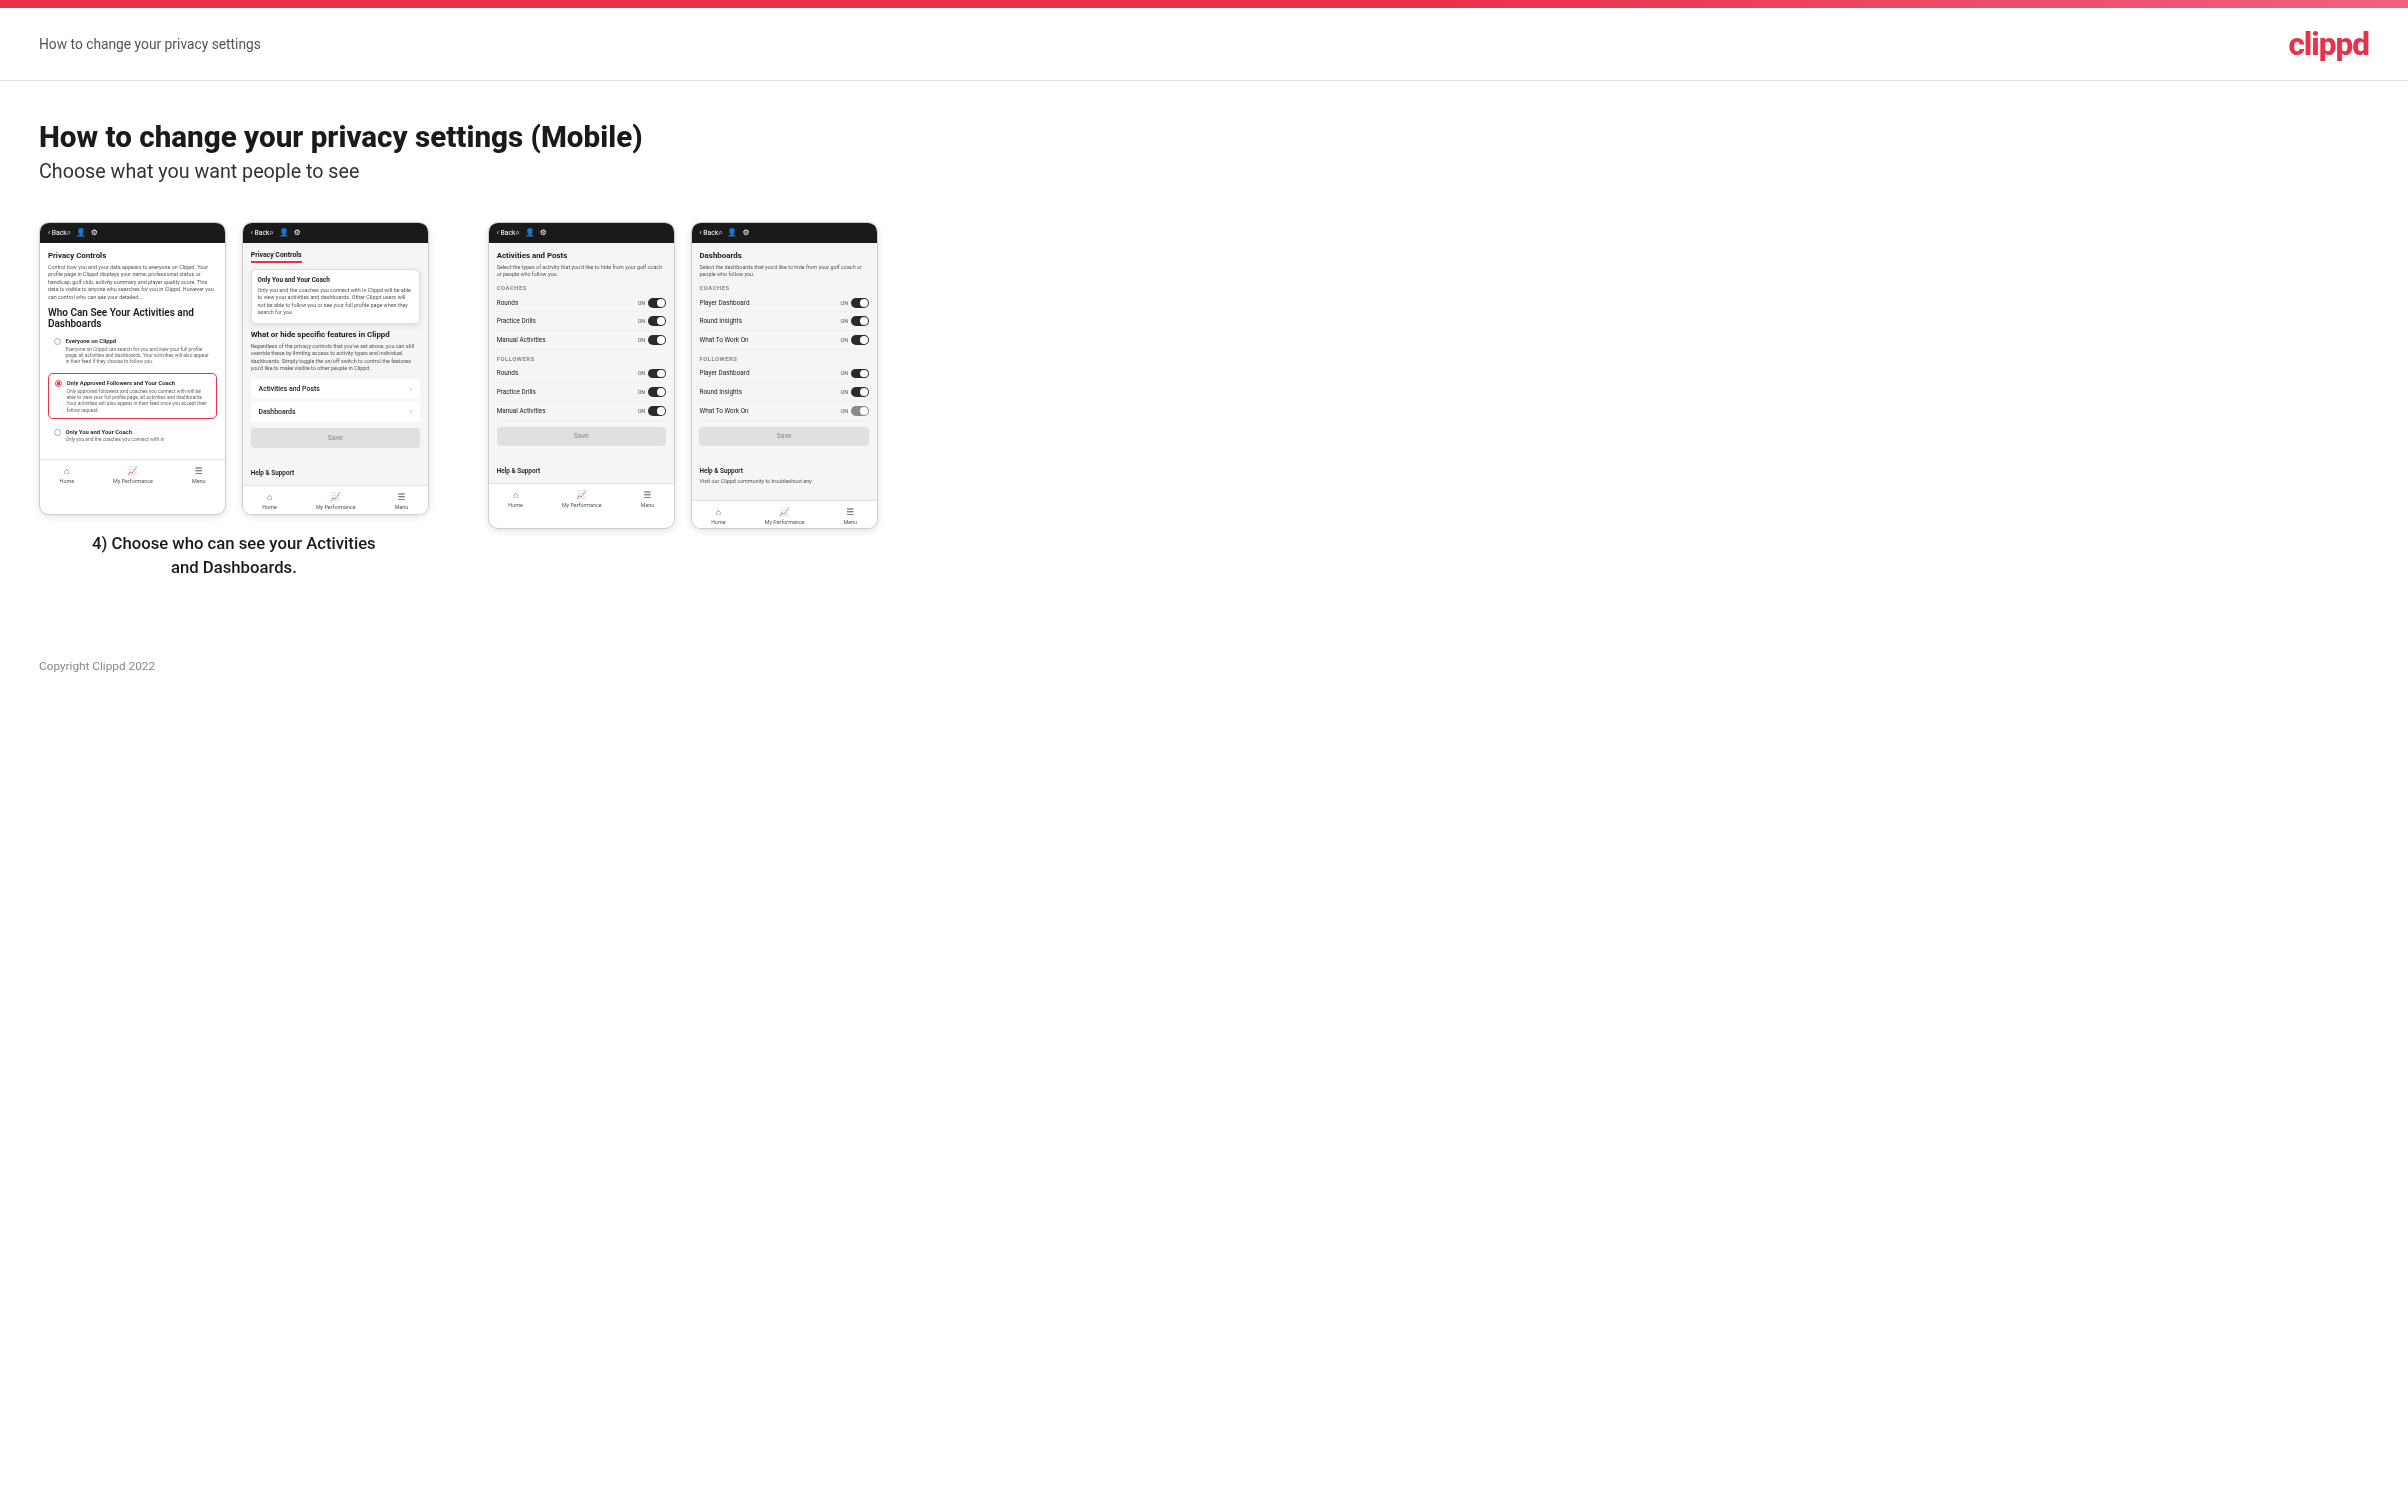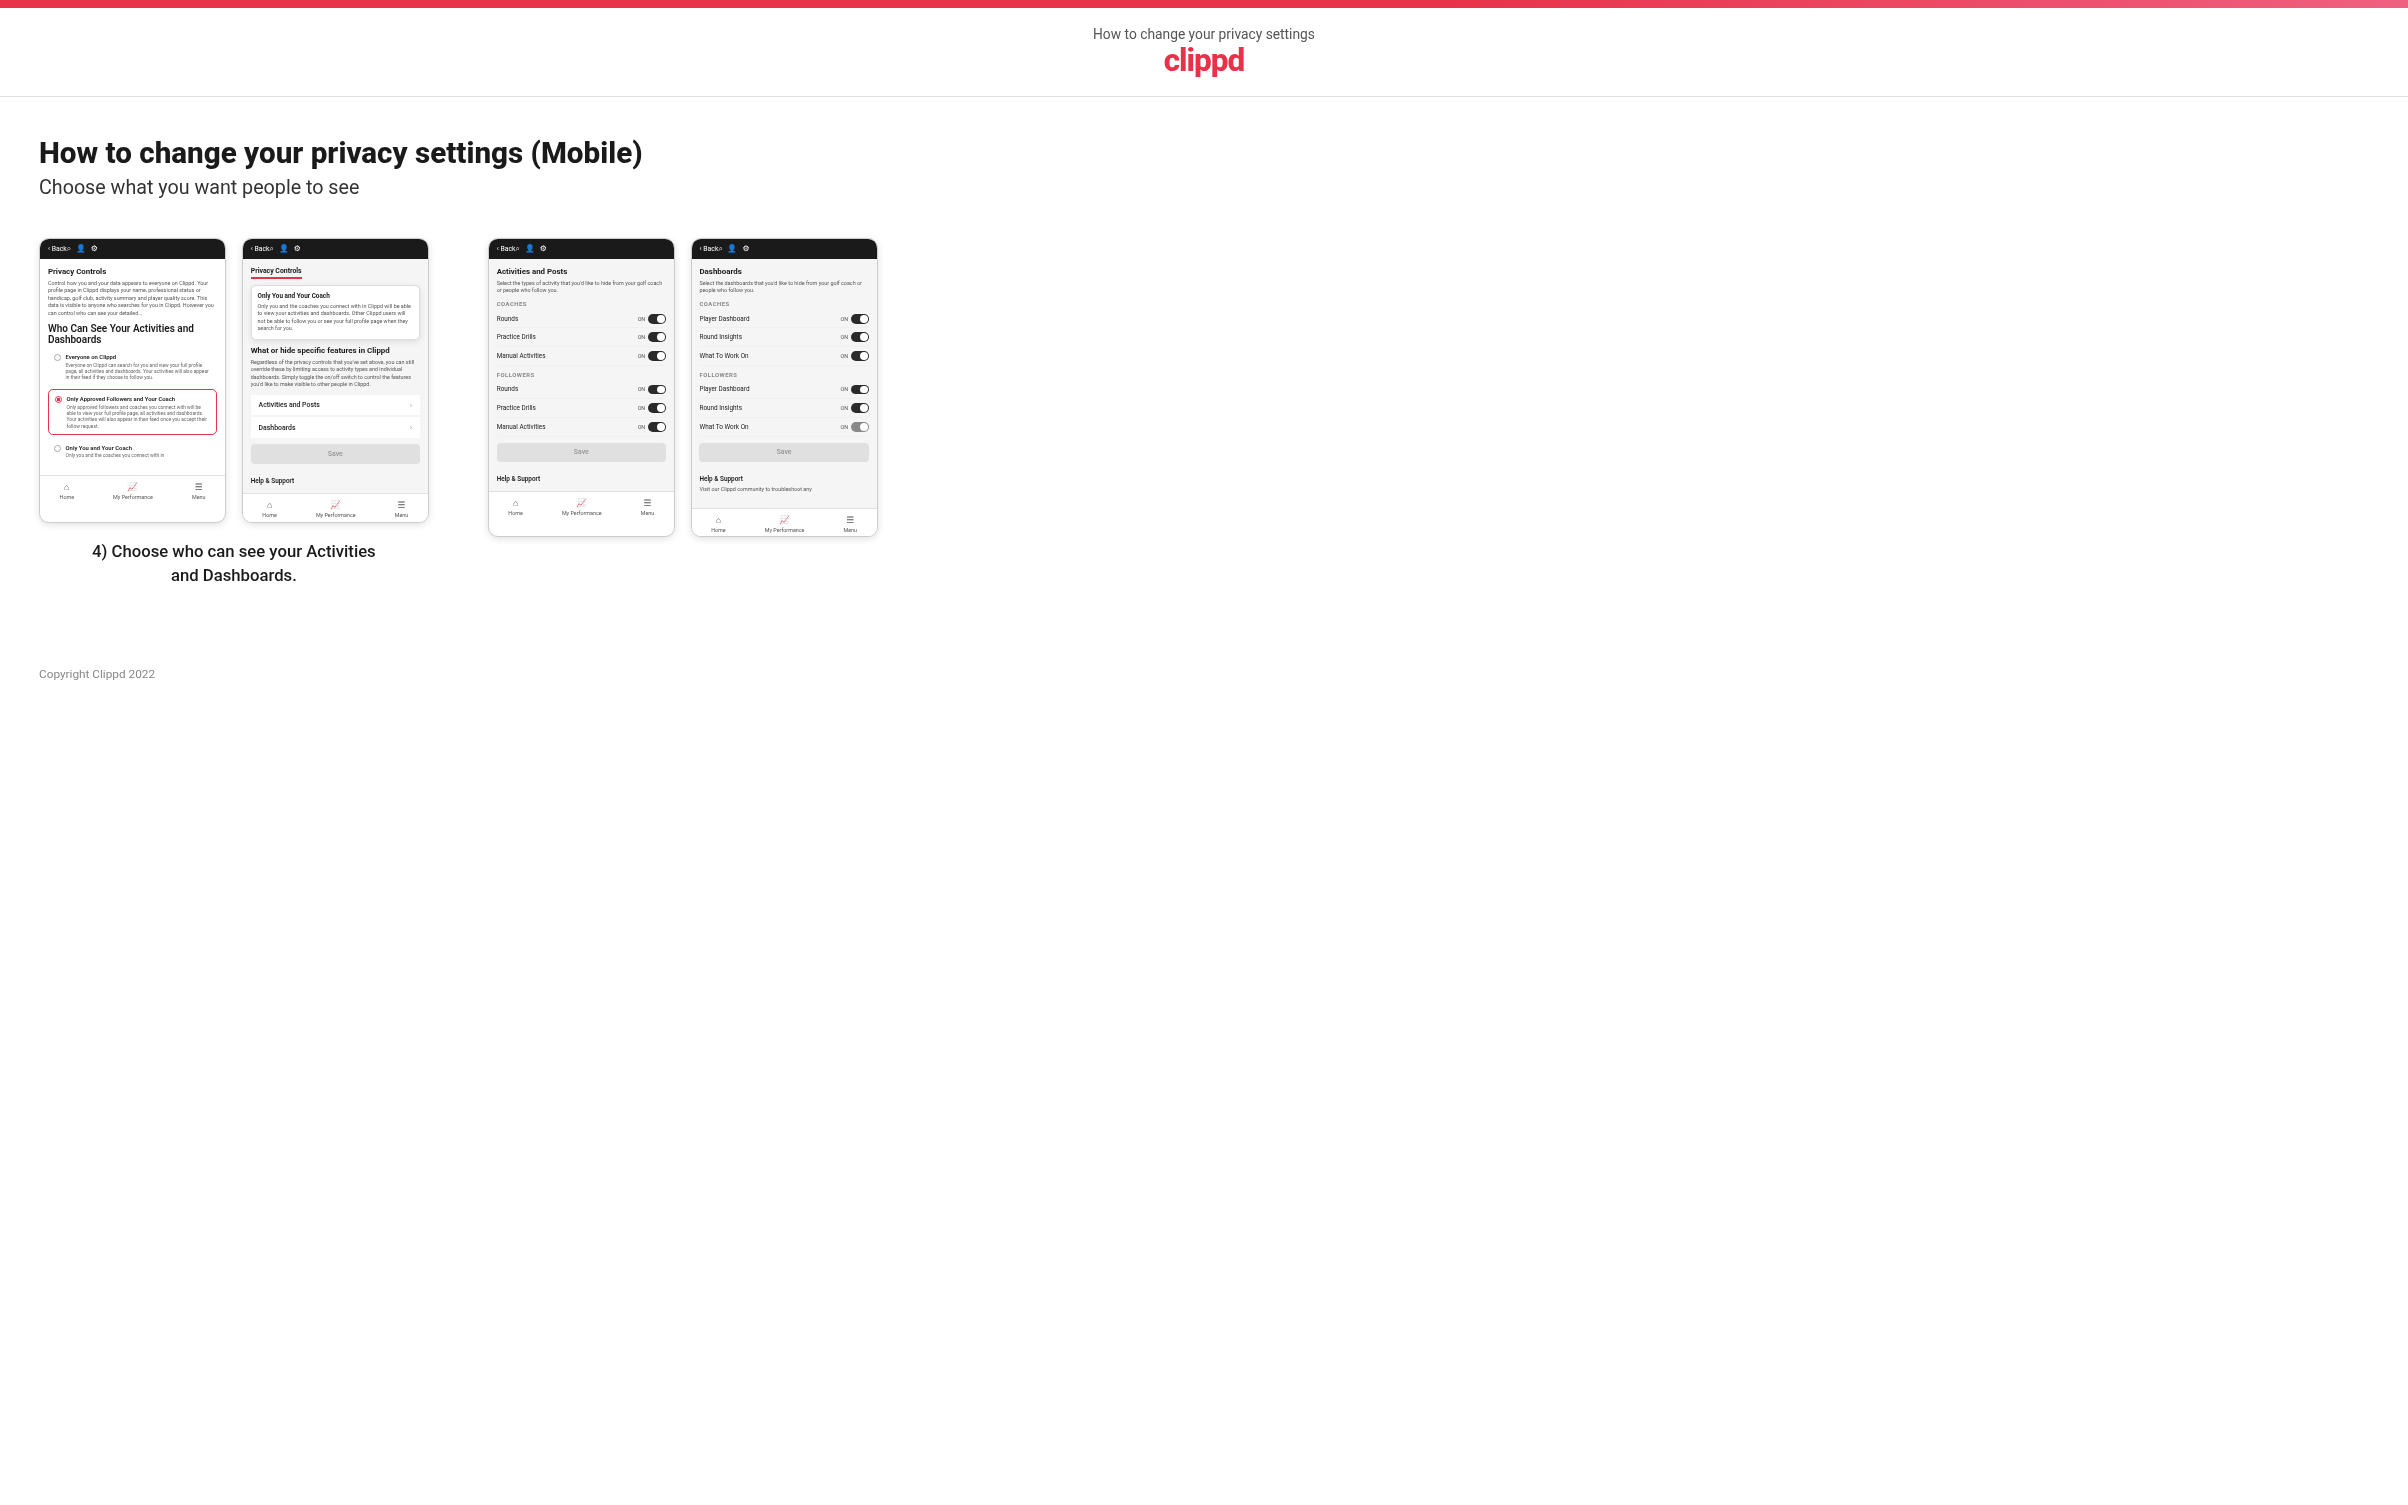--- a/index.html
+++ b/index.html
@@ -16,21 +16,20 @@
       background: linear-gradient(90deg, #e8324a 0%, #e8324a 60%, #f06080 100%);
     }
 
     
     .header {
       display: flex;
       align-items: center;
       justify-content: space-between;
       padding: 17.7px 39px;
       border-bottom: 1px solid #e0e0e0;
-      flex-direction: column;
     }
     .header-breadcrumb {
       font-size: 13.8px;
       color: #555;
     }
     .logo {
       font-size: 31.5px;
       font-weight: 800;
       color: #e8324a;
       letter-spacing: -1px;
@@ -204,21 +203,21 @@
       font-size: 6.9px;
       font-weight: 600;
       margin: 5.9px 0;
     }
 
     
     .phone-help {
       font-size: 6.4px;
       font-weight: 600;
       color: #1a1a1a;
-      margin-top: 13px;
+      margin-top: 21px;
     }
 
     
     .phone-bottom-nav {
       background: #fff;
       border-top: 1px solid #e0e0e0;
       display: flex;
       justify-content: space-around;
       padding: 5.9px 0 3.9px;
     }

